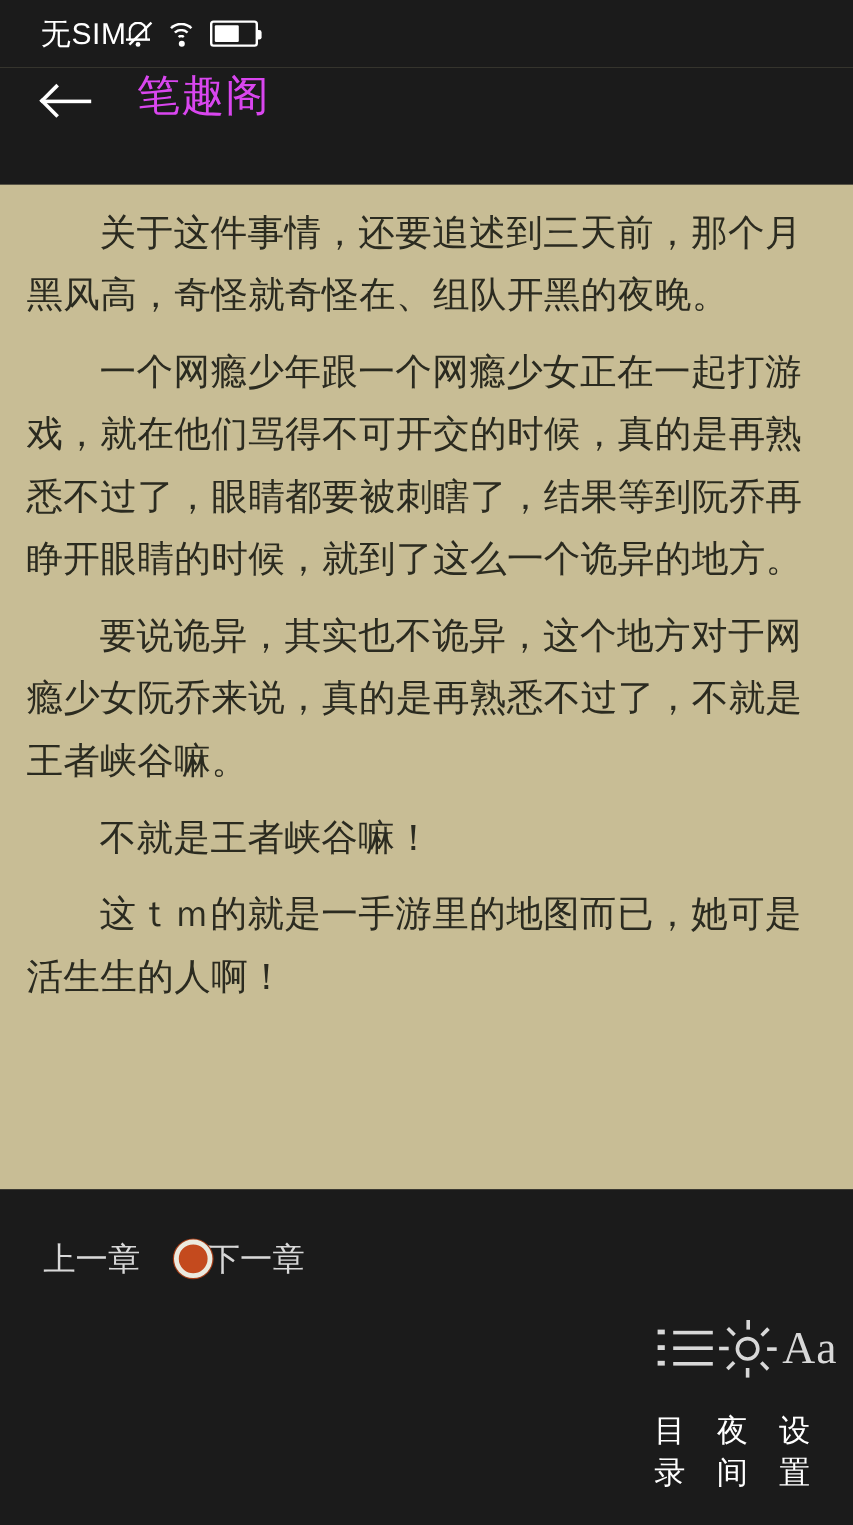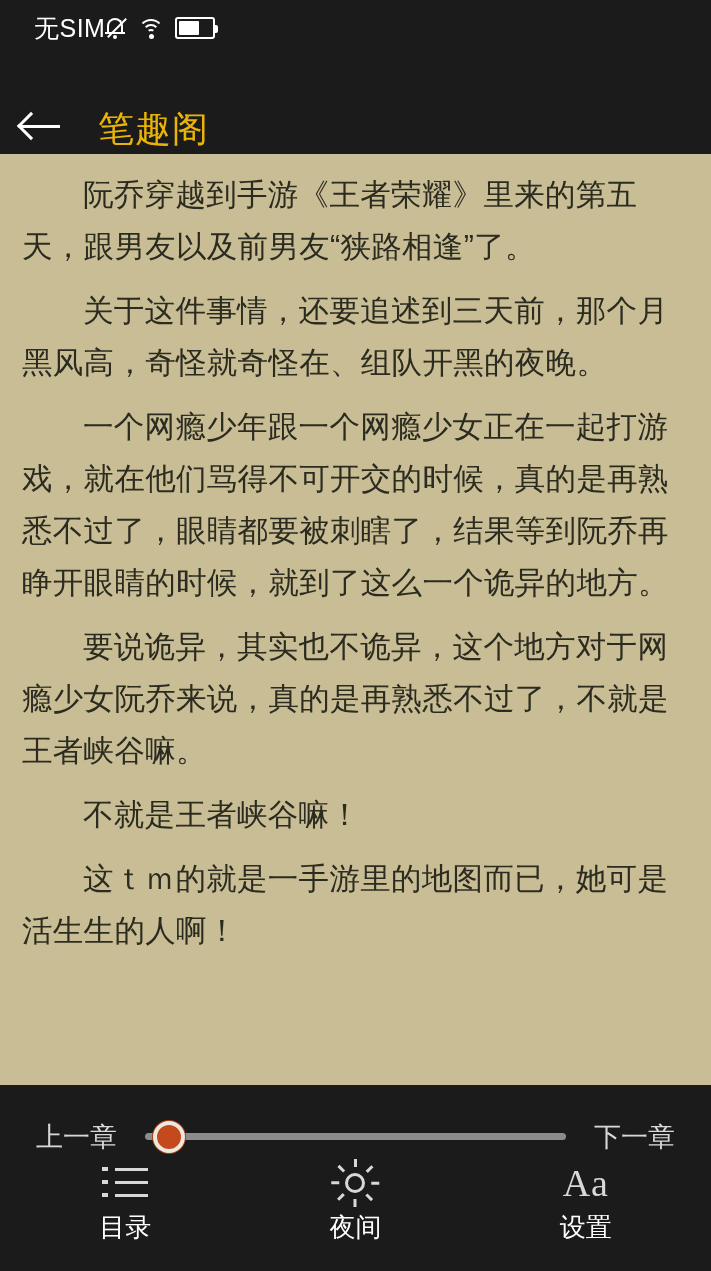--- a/index.html
+++ b/index.html
@@ -104,24 +104,24 @@
     position: absolute; left: 2px; top: 2px; bottom: 2px;
     width: 55%;
     background: #fff;
     border-radius: 1px;
   }
 
   
   .appbar {
     height: 98px;
     background: #1b1b1b;
-    color: #eab308;
-    display: flex;
-    align-items: flex-end;
-    padding: 0 12px;
+    color: #d946ef;
+    display: flex;
+    align-items: flex-start;
+    padding: 0 28px;
     flex: 0 0 auto;
   }
   .back-arrow {
     width: 56px; height: 56px;
     position: relative;
     cursor: pointer;
     flex: 0 0 auto;
   }
   .back-arrow .shaft {
     position: absolute; left: 8px; top: 27px;
@@ -164,23 +164,22 @@
     font-family: "Liberation Sans", sans-serif;
     letter-spacing: 0.3px;
   }
 
   
   .panel {
     position: absolute;
     left: 0; right: 0; bottom: 0;
     background: #1b1b1b;
     color: #d8d8d8;
-    height: 186px;
-    display: flex;
-    flex-direction: column;
+    height: 280px;
+    display: flex;
     justify-content: space-between;
     padding: 28px 0 22px 0;
   }
   .chapter-row {
     display: flex;
     align-items: center;
     padding: 0 36px;
     height: 60px;
   }
   .chapter-btn {
@@ -217,21 +216,21 @@
     display: flex;
     align-items: flex-end;
     justify-content: space-around;
     padding: 0 10px 4px 10px;
   }
   .tool {
     width: 33%;
     display: flex;
     flex-direction: column;
     align-items: center;
-    gap: 4px;
+    gap: 28px;
     cursor: pointer;
   }
   .tool-label { font-size: 26px; color: #ffffff; }
   .ico { height: 46px; display: flex; align-items: center; justify-content: center; }
 
   
   .icon-list { position: relative; width: 46px; height: 34px; }
   .icon-list .ln {
     position: absolute; left: 13px; width: 33px; height: 3px; background: #d8d8d8;
   }
@@ -295,21 +294,20 @@
 
   <div class="appbar">
     <div class="back-arrow">
       <div class="shaft"></div>
         <div class="head"></div>
     </div>
     <div class="app-title">笔趣阁</div>
   </div>
 
   <div class="reader">
-    <p>阮乔穿越到手游《王者荣耀》里来的第五天，跟男友以及前男友“狭路相逢”了。</p>
     <p>关于这件事情，还要追述到三天前，那个月黑风高，奇怪就奇怪在、组队开黑的夜晚。</p>
     <p>一个网瘾少年跟一个网瘾少女正在一起打游戏，就在他们骂得不可开交的时候，真的是再熟悉不过了，眼睛都要被刺瞎了，结果等到阮乔再睁开眼睛的时候，就到了这么一个诡异的地方。</p>
     <p>要说诡异，其实也不诡异，这个地方对于网瘾少女阮乔来说，真的是再熟悉不过了，不就是王者峡谷嘛。</p>
     <p>不就是王者峡谷嘛！</p>
     <p>这ｔｍ的就是一手游里的地图而已，她可是活生生的人啊！</p>
 
     <div class="panel">
 
       <div class="chapter-row">
         <div class="chapter-btn">上一章</div>

